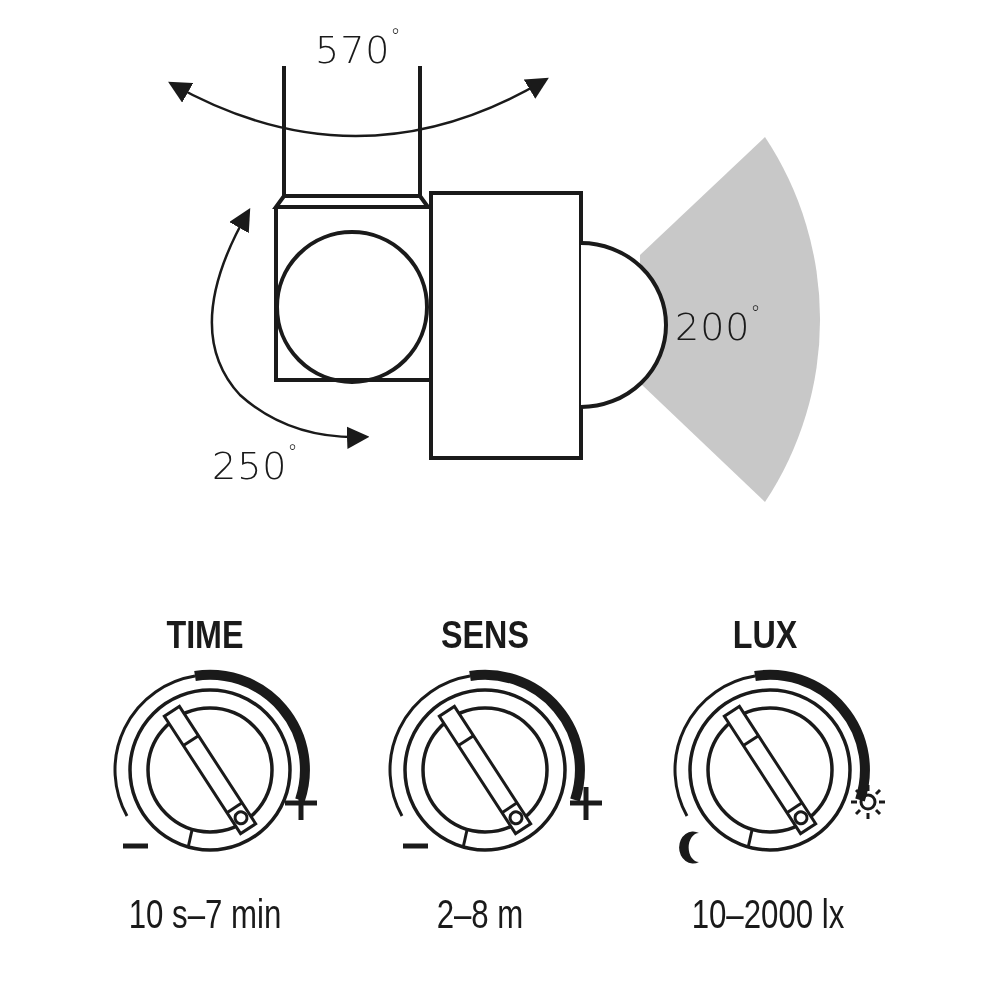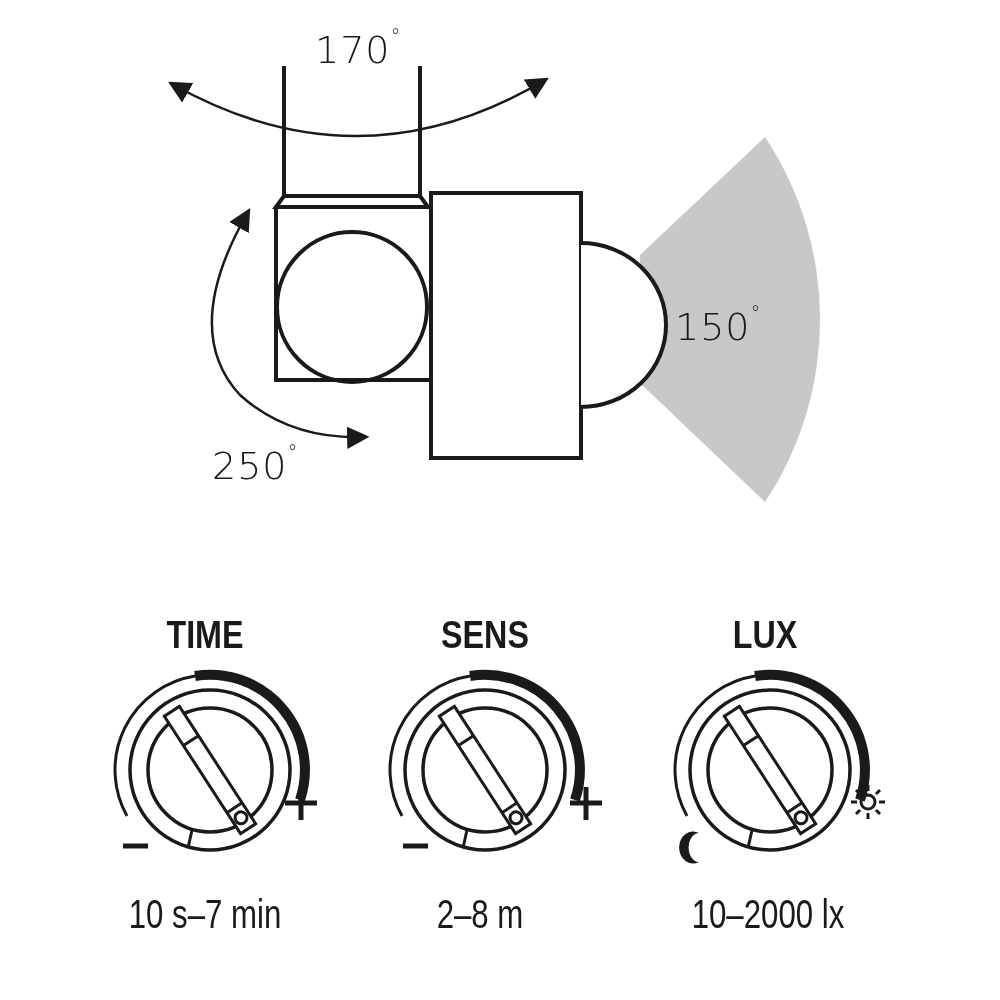--- a/index.html
+++ b/index.html
@@ -103,23 +103,23 @@
       <line x1="0" y1="11" x2="0" y2="17"></line>
     <line x1="-11" y1="0" x2="-17" y2="0"></line>
       <line x1="11" y1="0" x2="17" y2="0"></line>
     <line x1="8" y1="-8" x2="12" y2="-12"></line>
       <line x1="-8" y1="8" x2="-12" y2="12"></line>
     <line x1="-8" y1="-8" x2="-12" y2="-12"></line>
       <line x1="8" y1="8" x2="12" y2="12"></line>
   </g>
 </svg>
 
-<div class="lbl deg" style="left:315px;top:28px;"><span>170</span><sup>°</sup></div>
+<div class="lbl deg" style="left:315px;top:28px;"><span>570</span><sup>°</sup></div>
 <div class="lbl deg" style="left:212px;top:444px;"><span>250</span><sup>°</sup></div>
-<div class="lbl deg" style="left:675px;top:305px;"><span>150</span><sup>°</sup></div>
+<div class="lbl deg" style="left:675px;top:305px;"><span>200</span><sup>°</sup></div>
 
 <div class="lbl title" style="left:105px;top:614px;">TIME</div>
 <div class="lbl title" style="left:385px;top:614px;">SENS</div>
 <div class="lbl title" style="left:665px;top:614px;">LUX</div>
 
 <div class="lbl range" style="left:45px;top:892px;">10 s–7 min</div>
 <div class="lbl range" style="left:320px;top:892px;">2–8 m</div>
 <div class="lbl range" style="left:608px;top:892px;">10–2000 lx</div>
 
 </body></html>

